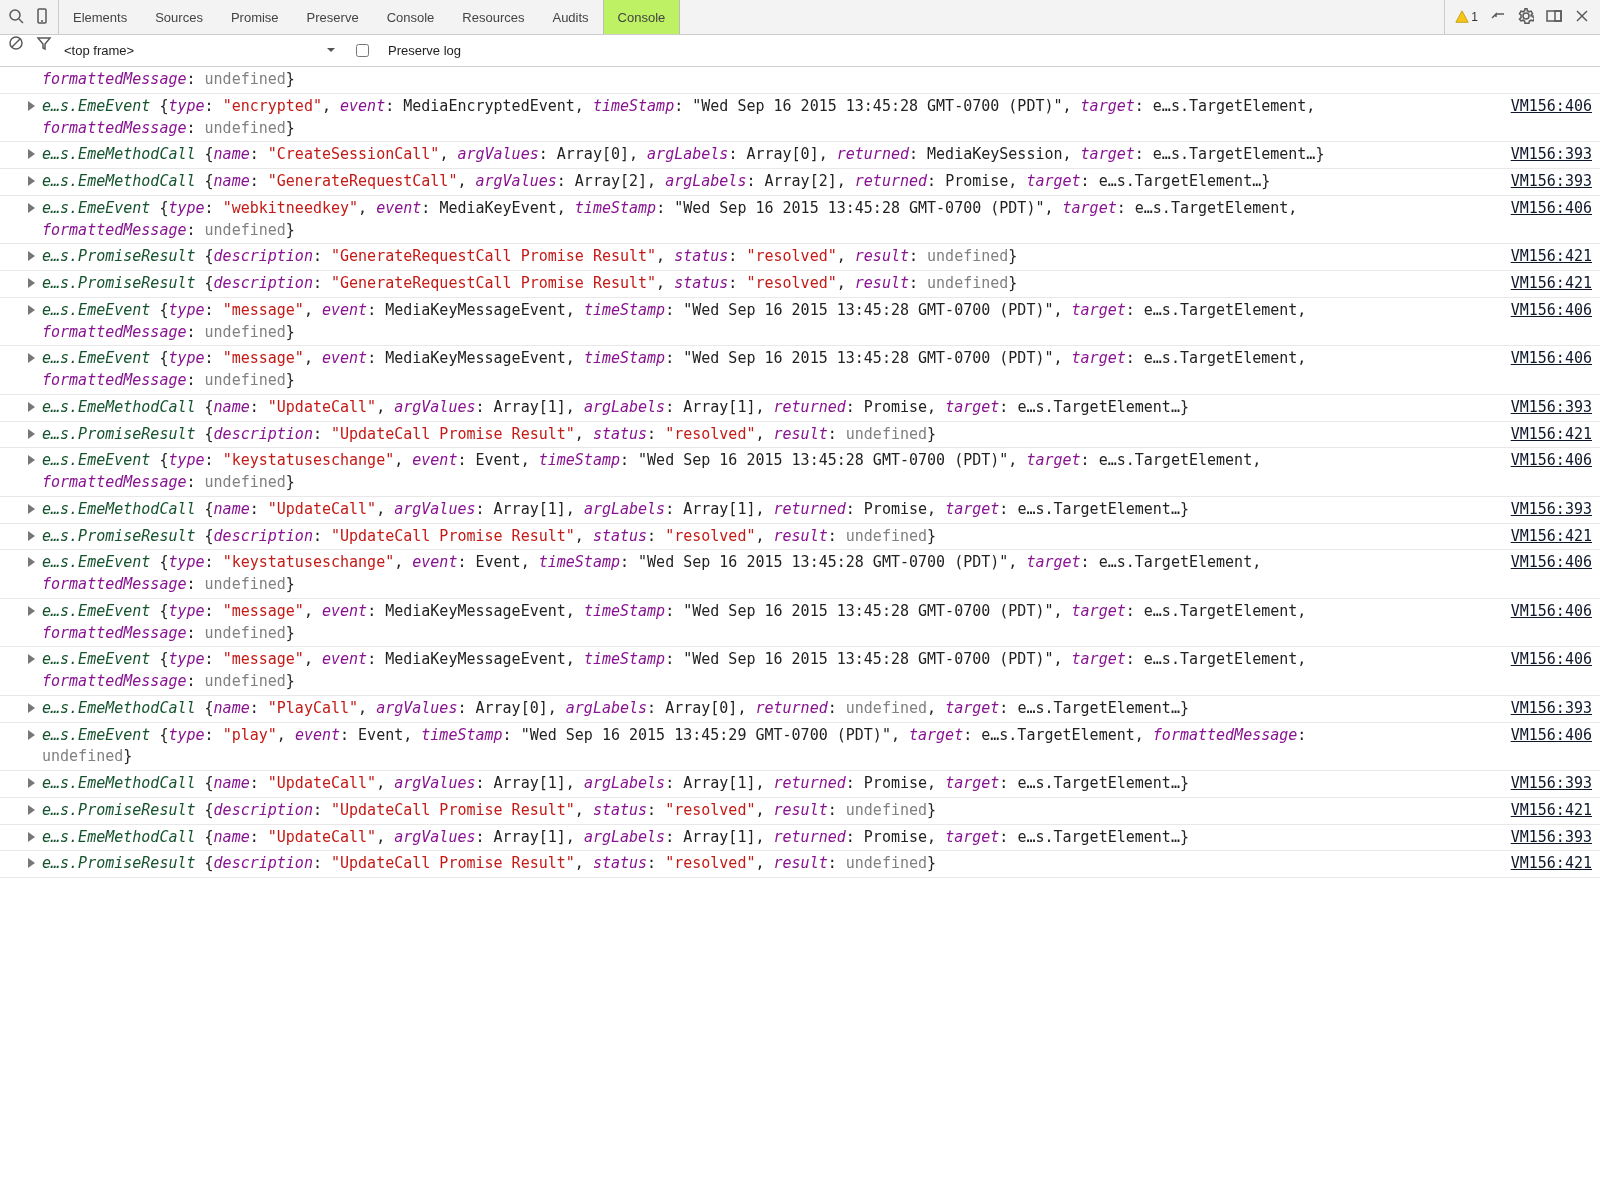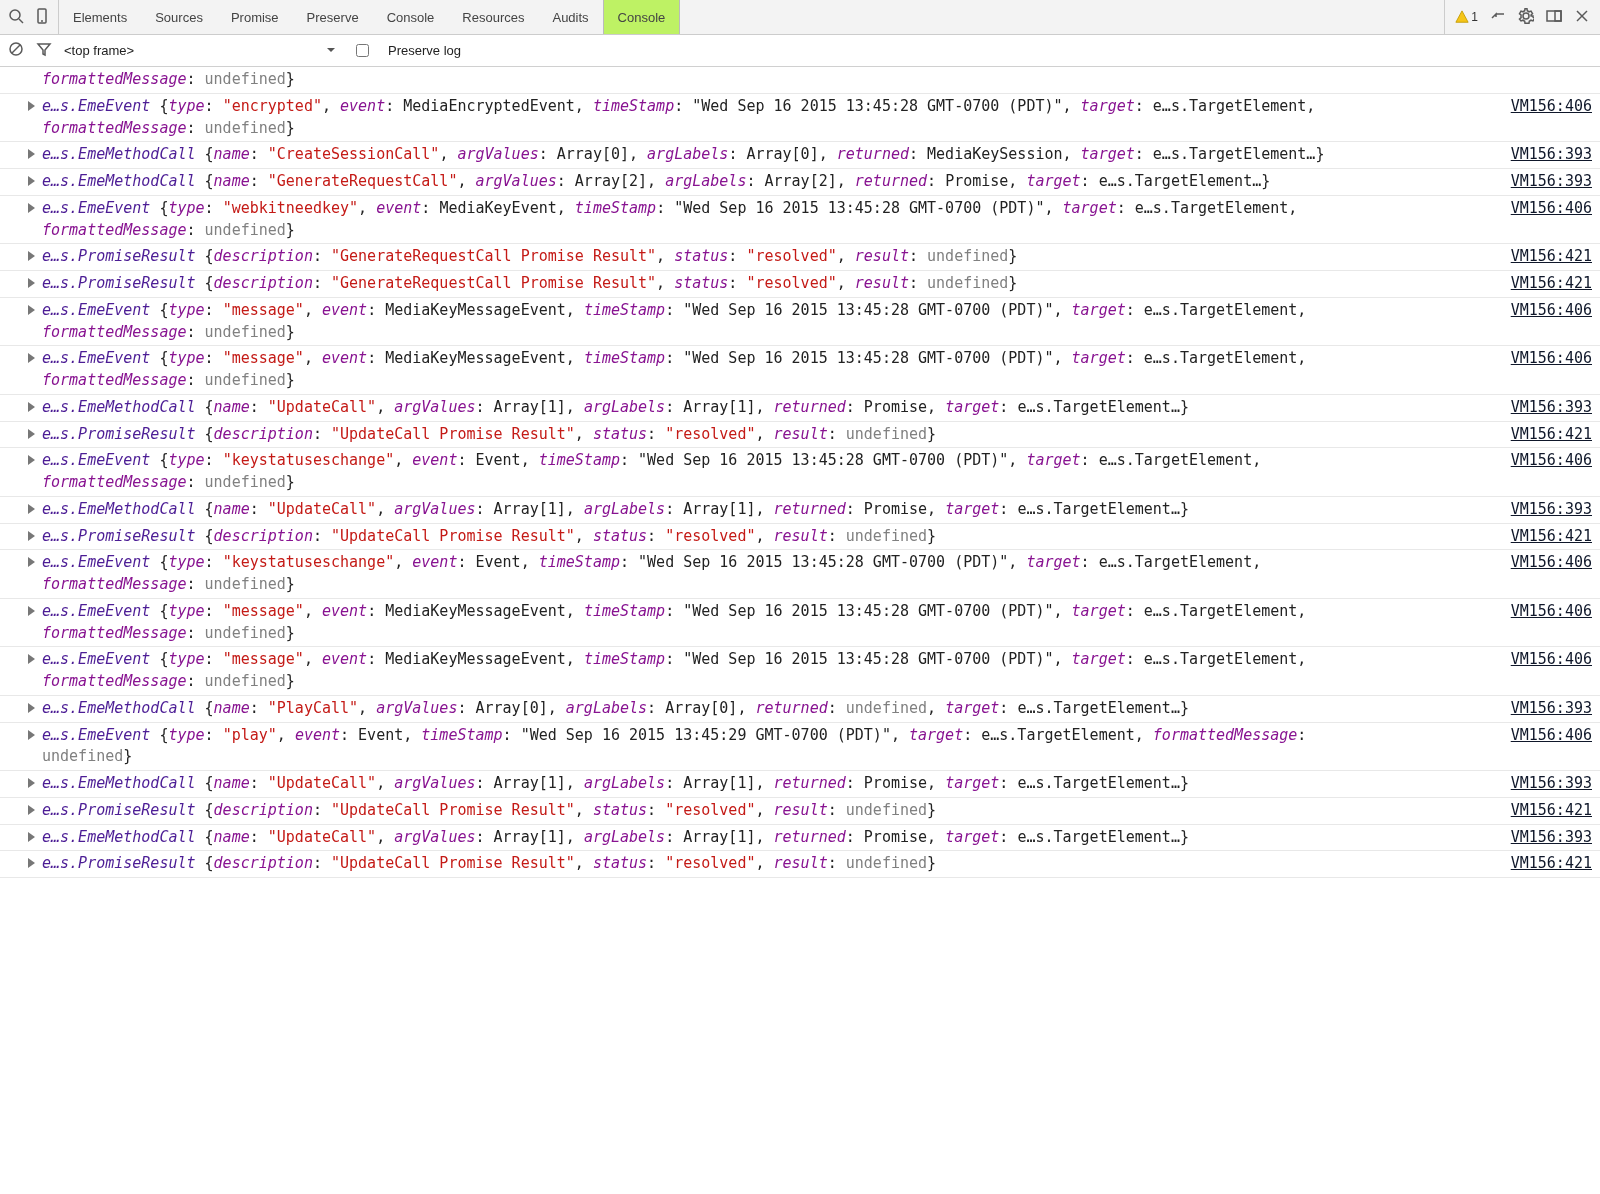--- a/index.html
+++ b/index.html
@@ -52,21 +52,20 @@
   gap: 12px;
   padding: 0 10px;
   height: 100%;
   border-left: 1px solid #ccc;
 }
 .warn-badge { display:flex; align-items:center; gap:2px; font-size:12px; color:#333; }
 .subbar {
   height: 32px;
   border-bottom: 1px solid #d0d0d0;
   display: flex;
-  align-items: center;
   padding: 0 8px;
   gap: 12px;
 }
 .frame-select {
   display:flex; align-items:center; gap:8px;
   min-width:280px; justify-content:space-between;
   padding-right:8px;
 }
 .checkbox-row { display:flex; align-items:center; gap:19px; }
 .console {
@@ -89,21 +88,21 @@
 }
 .arrow {
   position:absolute;
   left:28px;
   top:7px;
   width:0;height:0;
   border-top:5px solid transparent;
   border-bottom:5px solid transparent;
   border-left:7px solid #777;
 }
-.obj { color:#4c1d95; font-style:italic;text-align:center; }
+.obj { color:#14532d; font-style:italic;text-align:center; }
 .key { color:#881391; font-style:italic; }
 .str { color:#c41a16; }
 .ident { color:#222; }
 .undef { color:#808080; }
 .content {
   padding-left: 24px;
   text-indent: 0;
 }
 .content .cont { padding-left: 0; display:block; }
 svg.icn { width:16px; height:16px; fill:none; stroke:#5a5a5a; stroke-width:1.5; }

